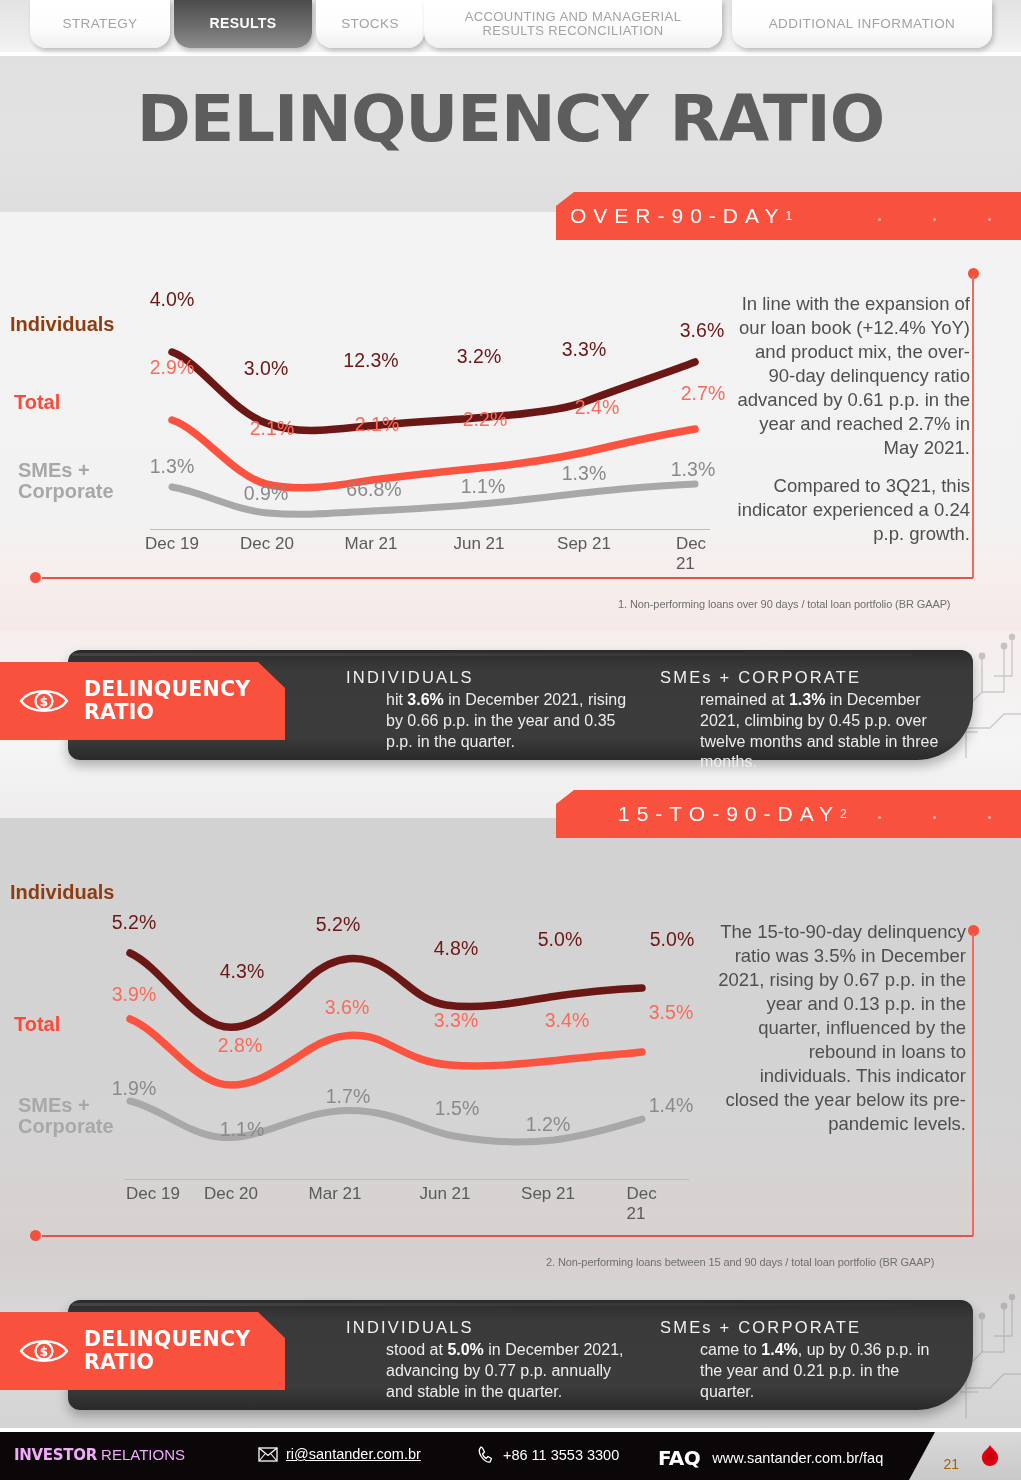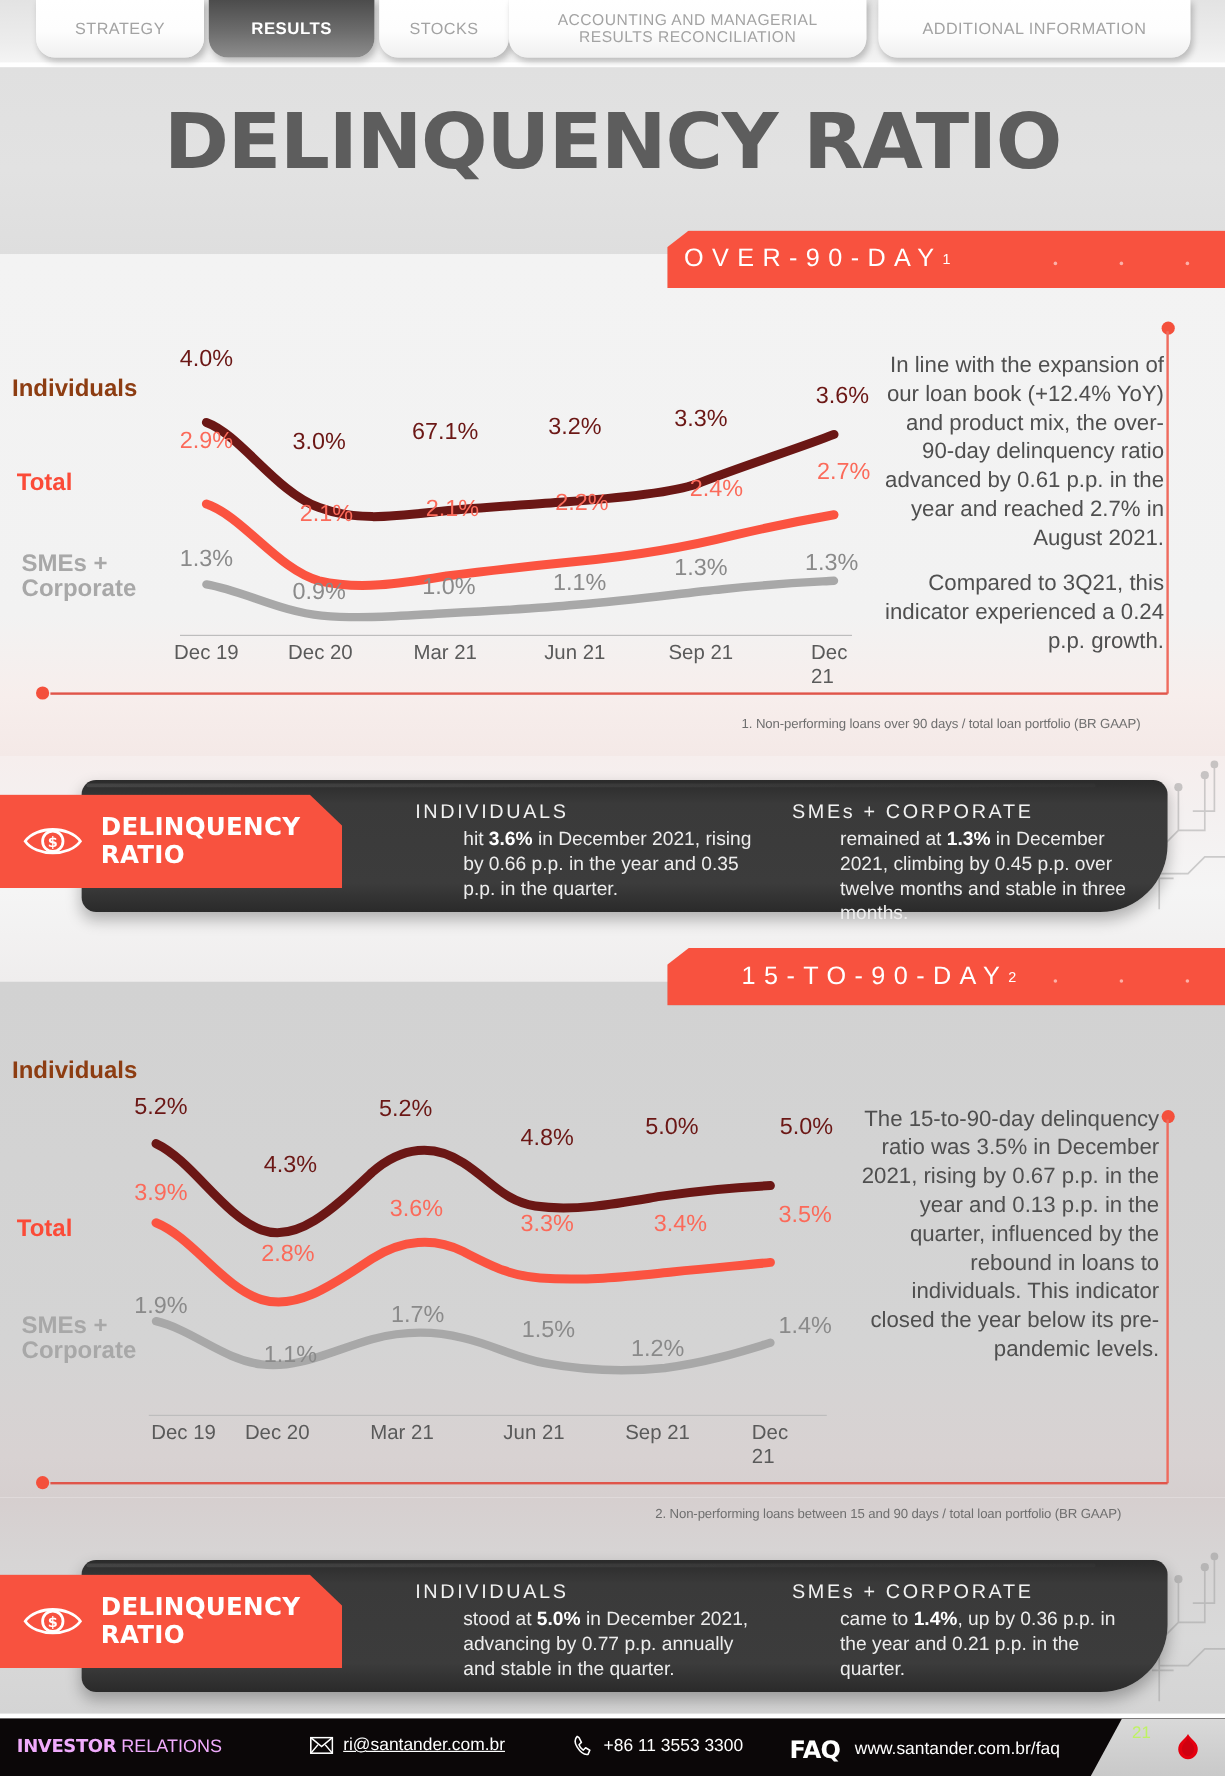--- a/index.html
+++ b/index.html
@@ -175,21 +175,21 @@
     background: linear-gradient(to bottom,#d9d9d9,#c9c9c9);
     clip-path: polygon(26px 0, 100% 0, 100% 100%, 0 100%);
   }
   .footer-item {
     position: absolute; top: 14px; color: #ffffff; font-size: 14.5px;
     display: flex; align-items: center; gap: 8px;
   }
   .footer-item a, .footer-item .lnk { color:#fff; text-decoration: underline; }
   .ir { position:absolute; left: 14px; top: 14px; color:#f0abfc; font-size: 15px; }
   .ir b { font-family:"DejaVu Sans",sans-serif; font-weight:bold; letter-spacing:-.3px;}
-  .pagenum { position:absolute; right: 62px; top: 3px; color:#bef264; font-size: 14px;}
+  .pagenum { position:absolute; right: 62px; top: 24px; color:#a16207; font-size: 14px;}
   .flame { position:absolute; right: 20px; top: 12px; width: 22px; height: 24px;}
 </style>
 </head>
 <body>
 
 <div class="page">
 
   <div class="tabbar">
     <div class="tab" id="tab0">
       <span>STRATEGY</span>
@@ -238,52 +238,52 @@
 
       <path d="M 22 62 C 50 72, 80 120, 116 133 C 148 145, 180 140, 218 136 C 260 132, 300 130, 325 128 C 380 124, 420 118, 434 112 C 470 98, 520 82, 545 72" fill="none" stroke="#6b1715" stroke-width="7.5" stroke-linecap="round" stroke-linejoin="round"></path>
 
       <path d="M 22 130 C 52 140, 82 185, 116 194 C 150 202, 185 196, 222 190 C 262 185, 300 181, 330 178 C 382 173, 430 164, 462 156 C 500 147, 528 142, 545 139" fill="none" stroke="#fb5340" stroke-width="7.5" stroke-linecap="round" stroke-linejoin="round"></path>
 
       <path d="M 22 197 C 52 202, 84 220, 118 223 C 152 226, 185 223, 222 221 C 262 219, 300 217, 330 214 C 380 210, 420 204, 452 201 C 500 196, 528 195, 545 194" fill="none" stroke="#a8a8a8" stroke-width="7" stroke-linecap="round" stroke-linejoin="round"></path>
     </svg>
 
     <div class="dlabel ind" style="left:22px;  top:-2px;">4.0%</div>
     <div class="dlabel ind" style="left:116px; top:67px;">3.0%</div>
-    <div class="dlabel ind" style="left:221px; top:59px;">67.1%</div>
+    <div class="dlabel ind" style="left:221px; top:59px;">12.3%</div>
     <div class="dlabel ind" style="left:329px; top:55px;">3.2%</div>
     <div class="dlabel ind" style="left:434px; top:48px;">3.3%</div>
     <div class="dlabel ind" style="left:552px; top:29px;">3.6%</div>
 
     <div class="dlabel tot" style="left:22px;  top:66px;">2.9%</div>
     <div class="dlabel tot" style="left:122px; top:127px;">2.1%</div>
     <div class="dlabel tot" style="left:227px; top:123px;">2.1%</div>
     <div class="dlabel tot" style="left:335px; top:118px;">2.2%</div>
     <div class="dlabel tot" style="left:447px; top:106px;">2.4%</div>
     <div class="dlabel tot" style="left:553px; top:92px;">2.7%</div>
 
     <div class="dlabel sme" style="left:22px;  top:165px;">1.3%</div>
     <div class="dlabel sme" style="left:116px; top:192px;">0.9%</div>
-    <div class="dlabel sme" style="left:224px; top:188px;">1.0%</div>
+    <div class="dlabel sme" style="left:224px; top:188px;">66.8%</div>
     <div class="dlabel sme" style="left:333px; top:185px;">1.1%</div>
     <div class="dlabel sme" style="left:434px; top:172px;">1.3%</div>
     <div class="dlabel sme" style="left:543px; top:168px;">1.3%</div>
 
     <div class="axis-line" style="width:560px;"></div>
     <div class="xlabels">
       <span style="left:22px;">Dec 19</span>
       <span style="left:117px;">Dec 20</span>
       <span style="left:221px;">Mar 21</span>
       <span style="left:329px;">Jun 21</span>
       <span style="left:434px;">Sep 21</span>
       <span style="left:541px;">Dec 21</span>
     </div>
   </div>
 
   <div class="commentary" style="left:730px; top:292px; width:240px;">
-    <p>In line with the expansion of our loan book (+12.4% YoY) and product mix, the over-90-day delinquency ratio advanced by 0.61 p.p. in the year and reached 2.7% in August 2021.</p>
+    <p>In line with the expansion of our loan book (+12.4% YoY) and product mix, the over-90-day delinquency ratio advanced by 0.61 p.p. in the year and reached 2.7% in May 2021.</p>
     <p>Compared to 3Q21, this indicator experienced a 0.24 p.p. growth.</p>
   </div>
   <div class="bracket-dot" style="left:968px; top:268px;"></div>
   <div class="bracket-v" style="left:972px; top:276px; height:302px;"></div>
   <div class="bracket-h" style="left:42px;  top:577px; width:931px;"></div>
   <div class="bracket-dot" style="left:30px;  top:572px;"></div>
 
   <div class="footnote" style="left:618px; top:598px;">1. Non-performing loans over 90 days / total loan portfolio (BR GAAP)</div>
 
   <svg class="circuit" style="left:960px; top:628px; width:62px; height:130px;" viewBox="0 0 62 130">

